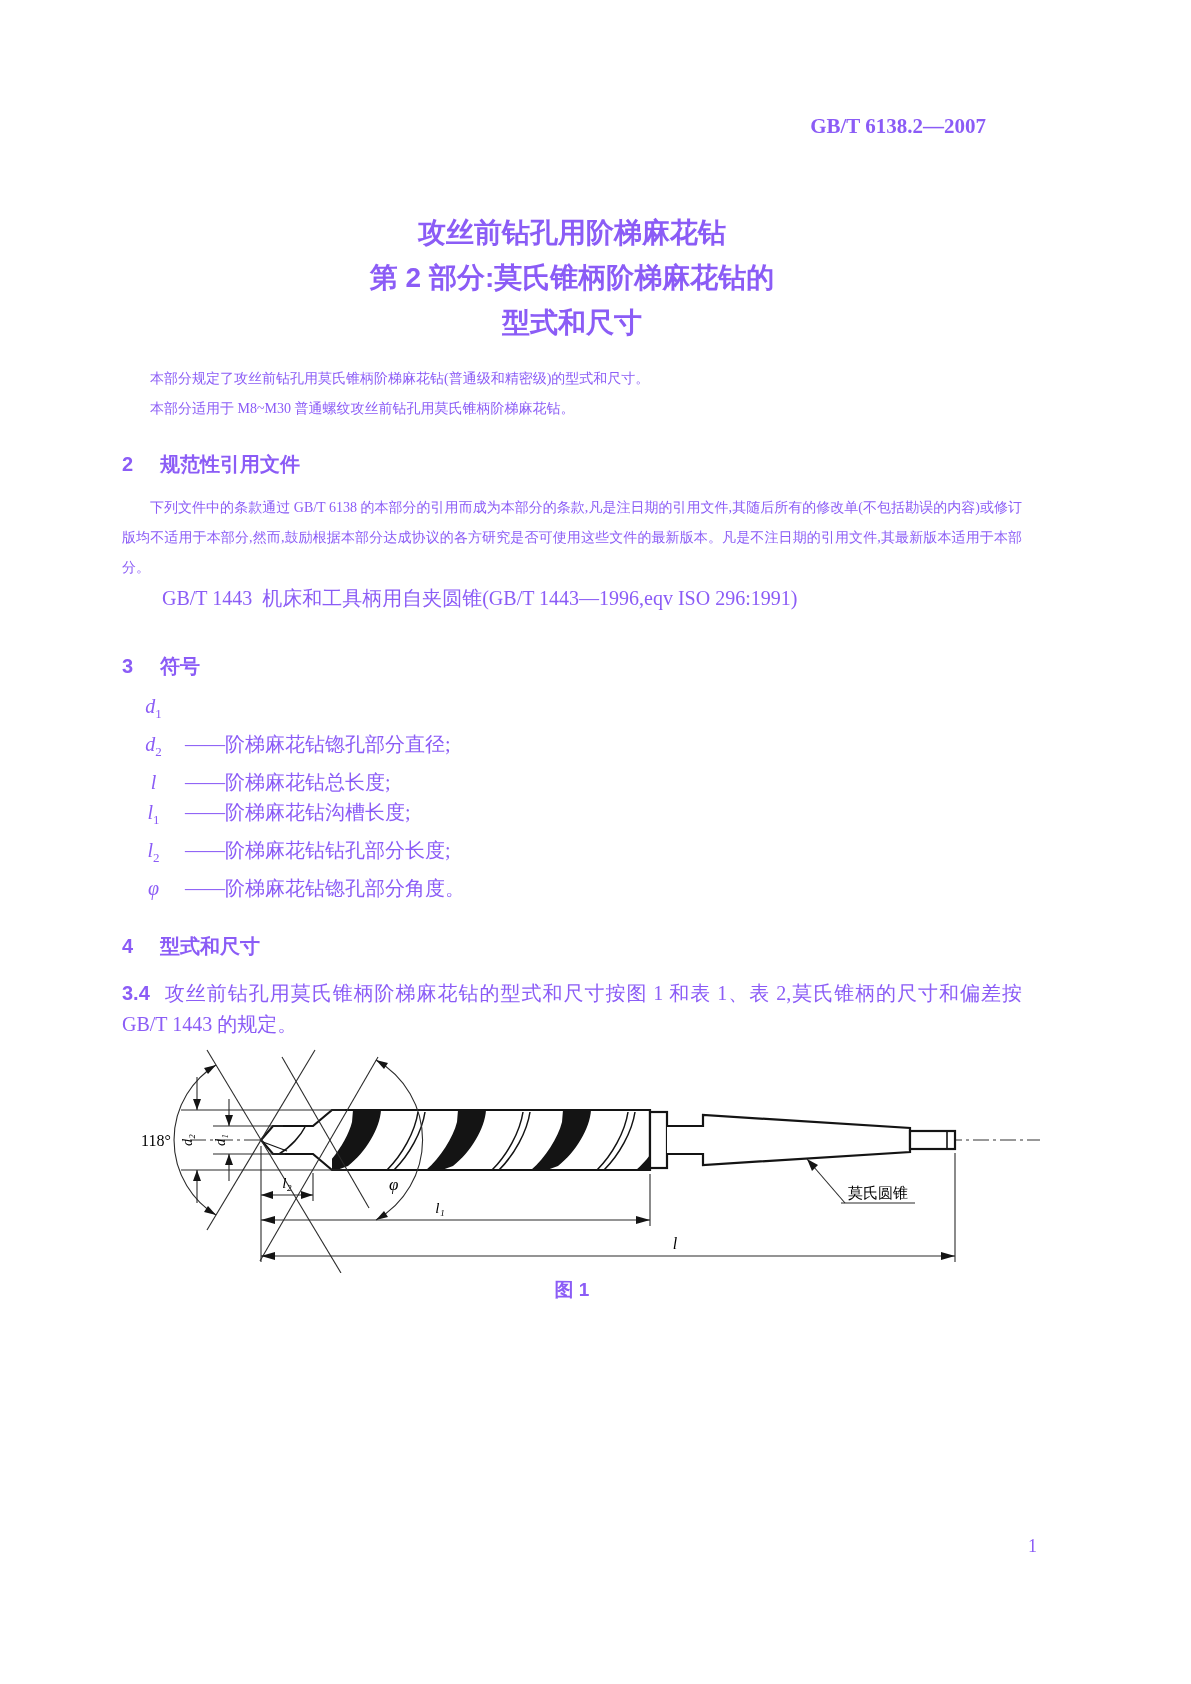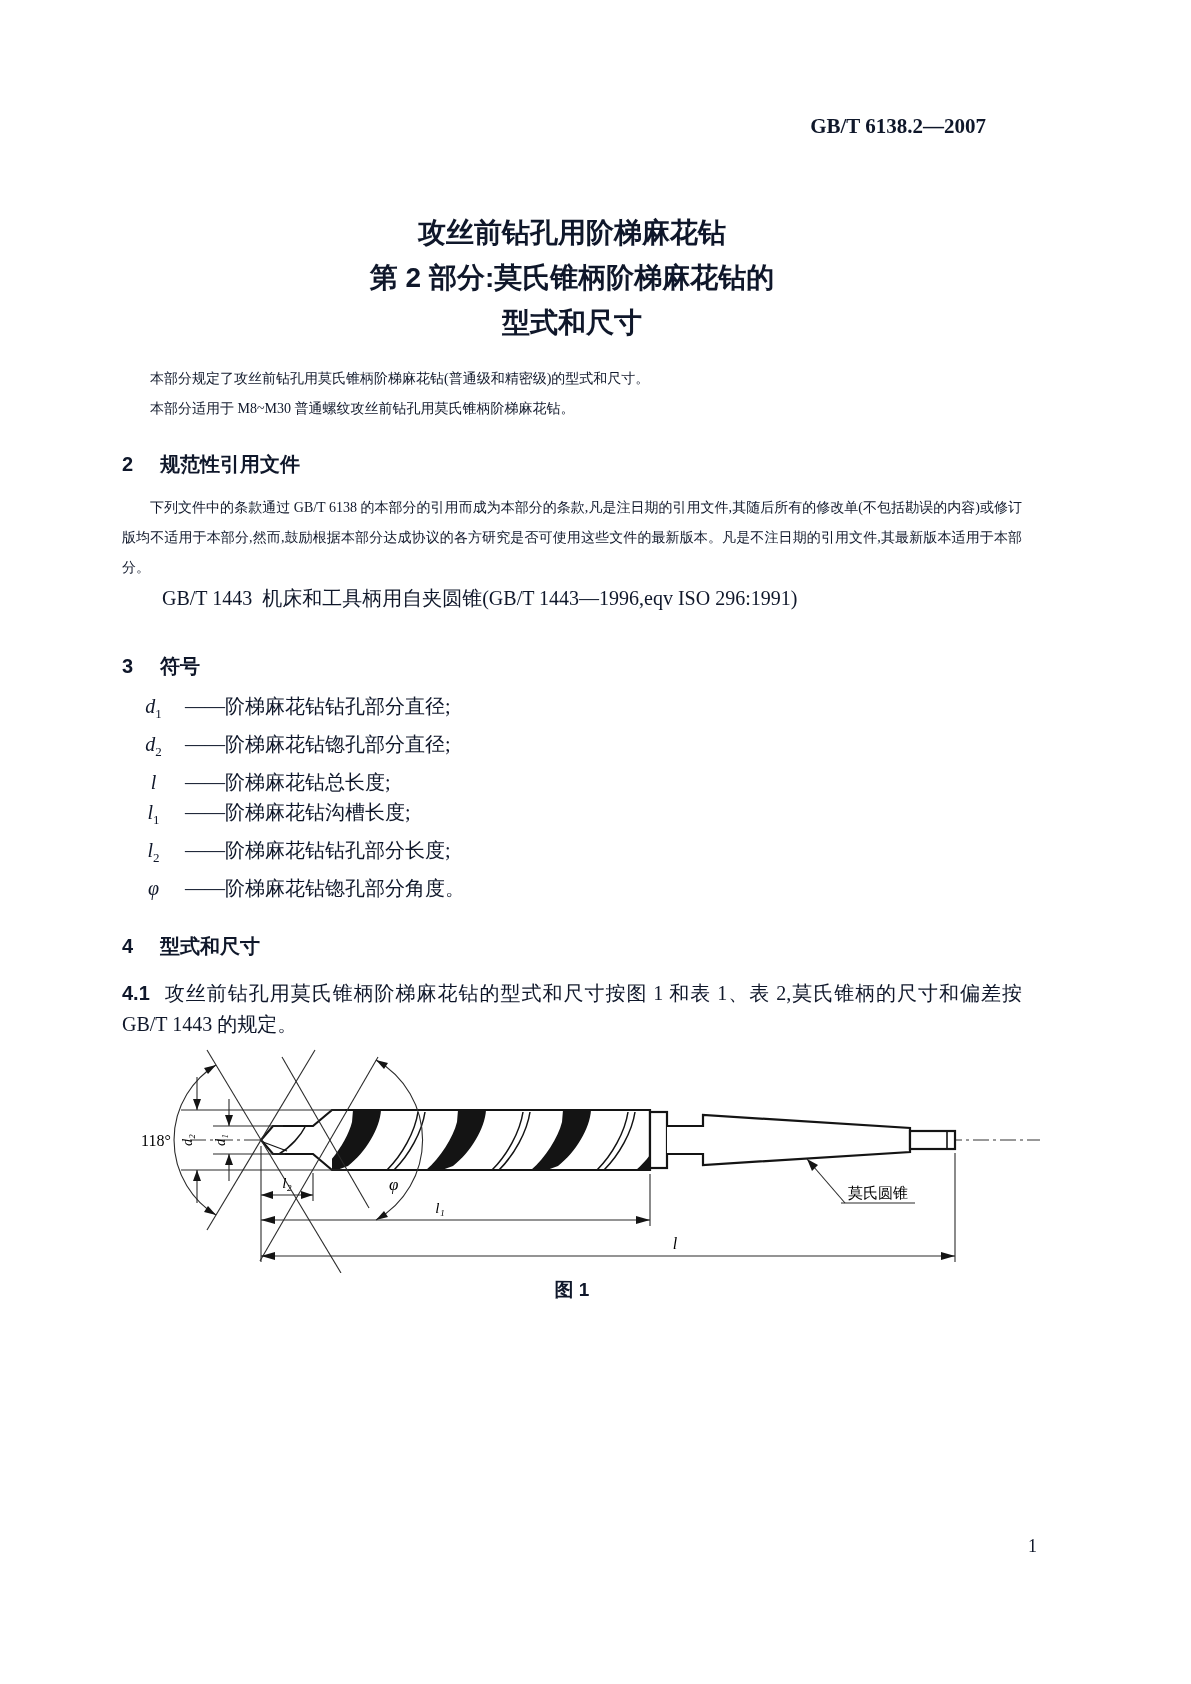--- a/index.html
+++ b/index.html
@@ -1,18 +1,18 @@
 <!DOCTYPE html>
 <html><head>
 <meta charset="utf-8">
 <style>
   html,body{margin:0;padding:0;background:#e8e8e8;}
   .page{
     position:relative;width:1191px;height:1684px;background:#ffffff;
-    overflow:hidden;margin:0 auto;color:#0f172a;
+    overflow:hidden;margin:0 auto;color:#8b5cf6;
     font-family:"Liberation Serif","DejaVu Serif",serif;
   }
   .content{padding:0 169px 0 122px;}
   .content > *{margin:0;}
   .doc-code{
     margin-top:112px;text-align:right;padding-right:36px;
     font-size:21px;font-weight:bold;line-height:28px;
     font-family:"Liberation Serif","DejaVu Serif",serif;
   }
   .title{
@@ -76,21 +76,20 @@
     <p class="para">本部分适用于 M8~M30 普通螺纹攻丝前钻孔用莫氏锥柄阶梯麻花钻。</p>
 
     <div class="sec-heading h2"><span class="sec-num">2</span><span>规范性引用文件</span></div>
     <p class="para p2">下列文件中的条款通过 GB/T 6138 的本部分的引用而成为本部分的条款,凡是注日期的引用文件,其随后所有的修改单(不包括勘误的内容)或修订版均不适用于本部分,然而,鼓励根据本部分达成协议的各方研究是否可使用这些文件的最新版本。凡是不注日期的引用文件,其最新版本适用于本部分。</p>
     <p class="ref-line">GB/T 1443  机床和工具柄用自夹圆锥(GB/T 1443—1996,eqv ISO 296:1991)</p>
 
     <div class="sec-heading h3"><span class="sec-num">3</span><span>符号</span></div>
     <div class="sym-list">
         <div class="sym-row">
           <span class="sym-sym">d<sub>1</sub></span>
-          <span class="sym-desc">——阶梯麻花钻钻孔部分直径;</span>
         </div>
         <div class="sym-row">
           <span class="sym-sym">d<sub>2</sub></span>
           <span class="sym-desc">——阶梯麻花钻锪孔部分直径;</span>
         </div>
         <div class="sym-row">
           <span class="sym-sym">l</span>
           <span class="sym-desc">——阶梯麻花钻总长度;</span>
         </div>
         <div class="sym-row">
@@ -101,21 +100,21 @@
           <span class="sym-sym">l<sub>2</sub></span>
           <span class="sym-desc">——阶梯麻花钻钻孔部分长度;</span>
         </div>
         <div class="sym-row">
           <span class="sym-sym">φ</span>
           <span class="sym-desc">——阶梯麻花钻锪孔部分角度。</span>
         </div>
       </div>
 
     <div class="sec-heading h4"><span class="sec-num">4</span><span>型式和尺寸</span></div>
-    <p class="p41"><span class="clause-num">4.1</span><span>攻丝前钻孔用莫氏锥柄阶梯麻花钻的型式和尺寸按图 1 和表 1、表 2,莫氏锥柄的尺寸和偏差按 GB/T 1443 的规定。</span></p>
+    <p class="p41"><span class="clause-num">3.4</span><span>攻丝前钻孔用莫氏锥柄阶梯麻花钻的型式和尺寸按图 1 和表 1、表 2,莫氏锥柄的尺寸和偏差按 GB/T 1443 的规定。</span></p>
 
     <div class="figure-wrap">
       <svg width="950" height="230" viewBox="0 0 950 230">
 
         <line x1="55" y1="97" x2="905" y2="97" stroke="#333" stroke-width="1" stroke-dasharray="16 4 3 4"></line>
 
         <g stroke="#141414" fill="#ffffff" stroke-width="2.2">
 
           <path d="M126,97 L138,83 L178,83 L197,67 L515,67 L515,127 L197,127 L178,111 L138,111 Z"></path>
 

